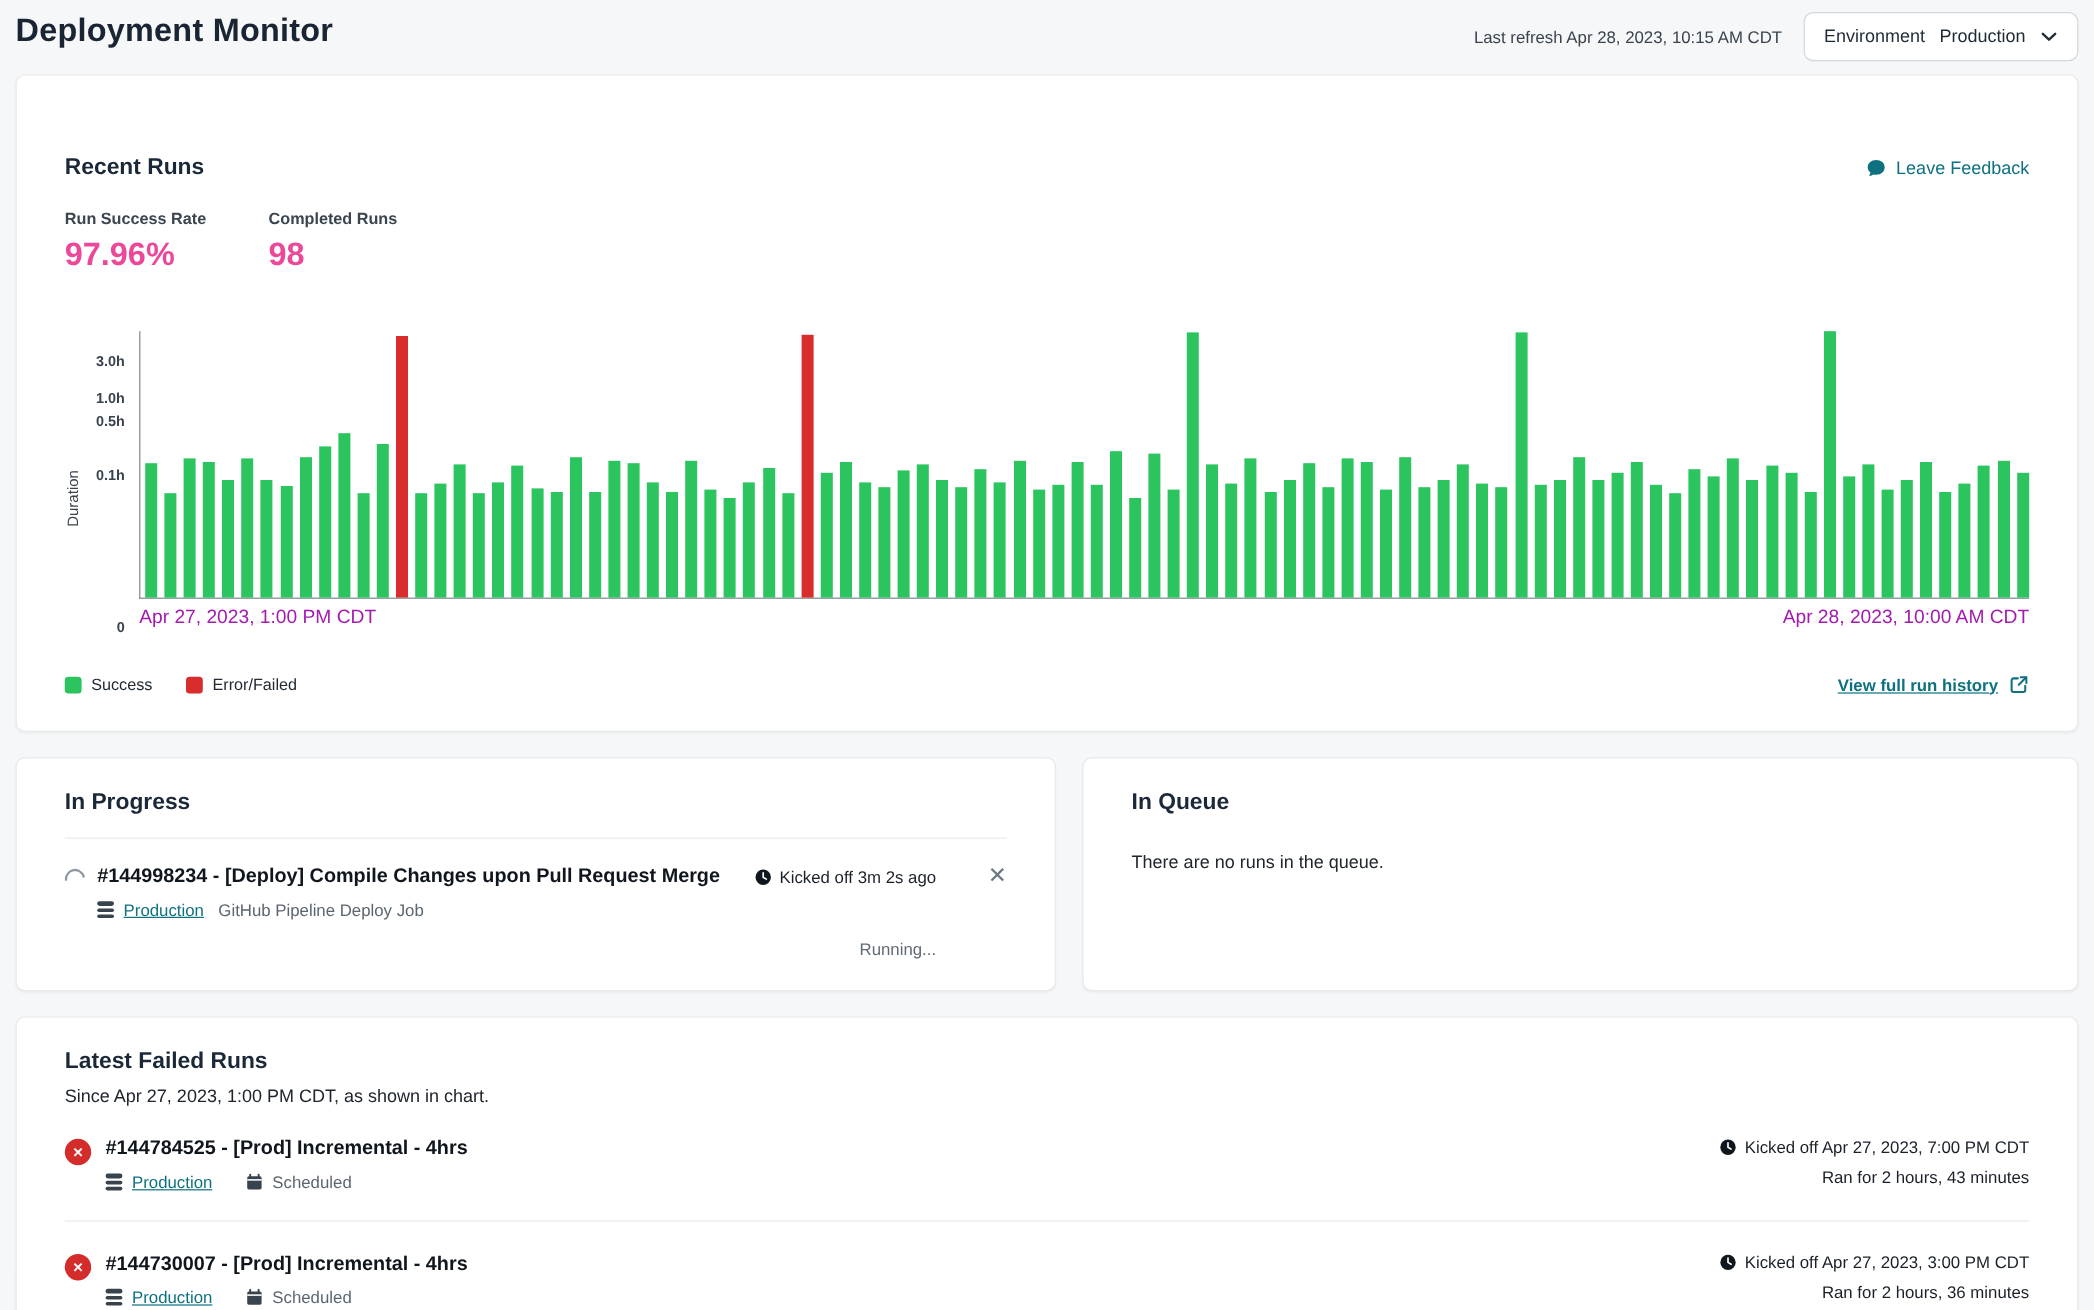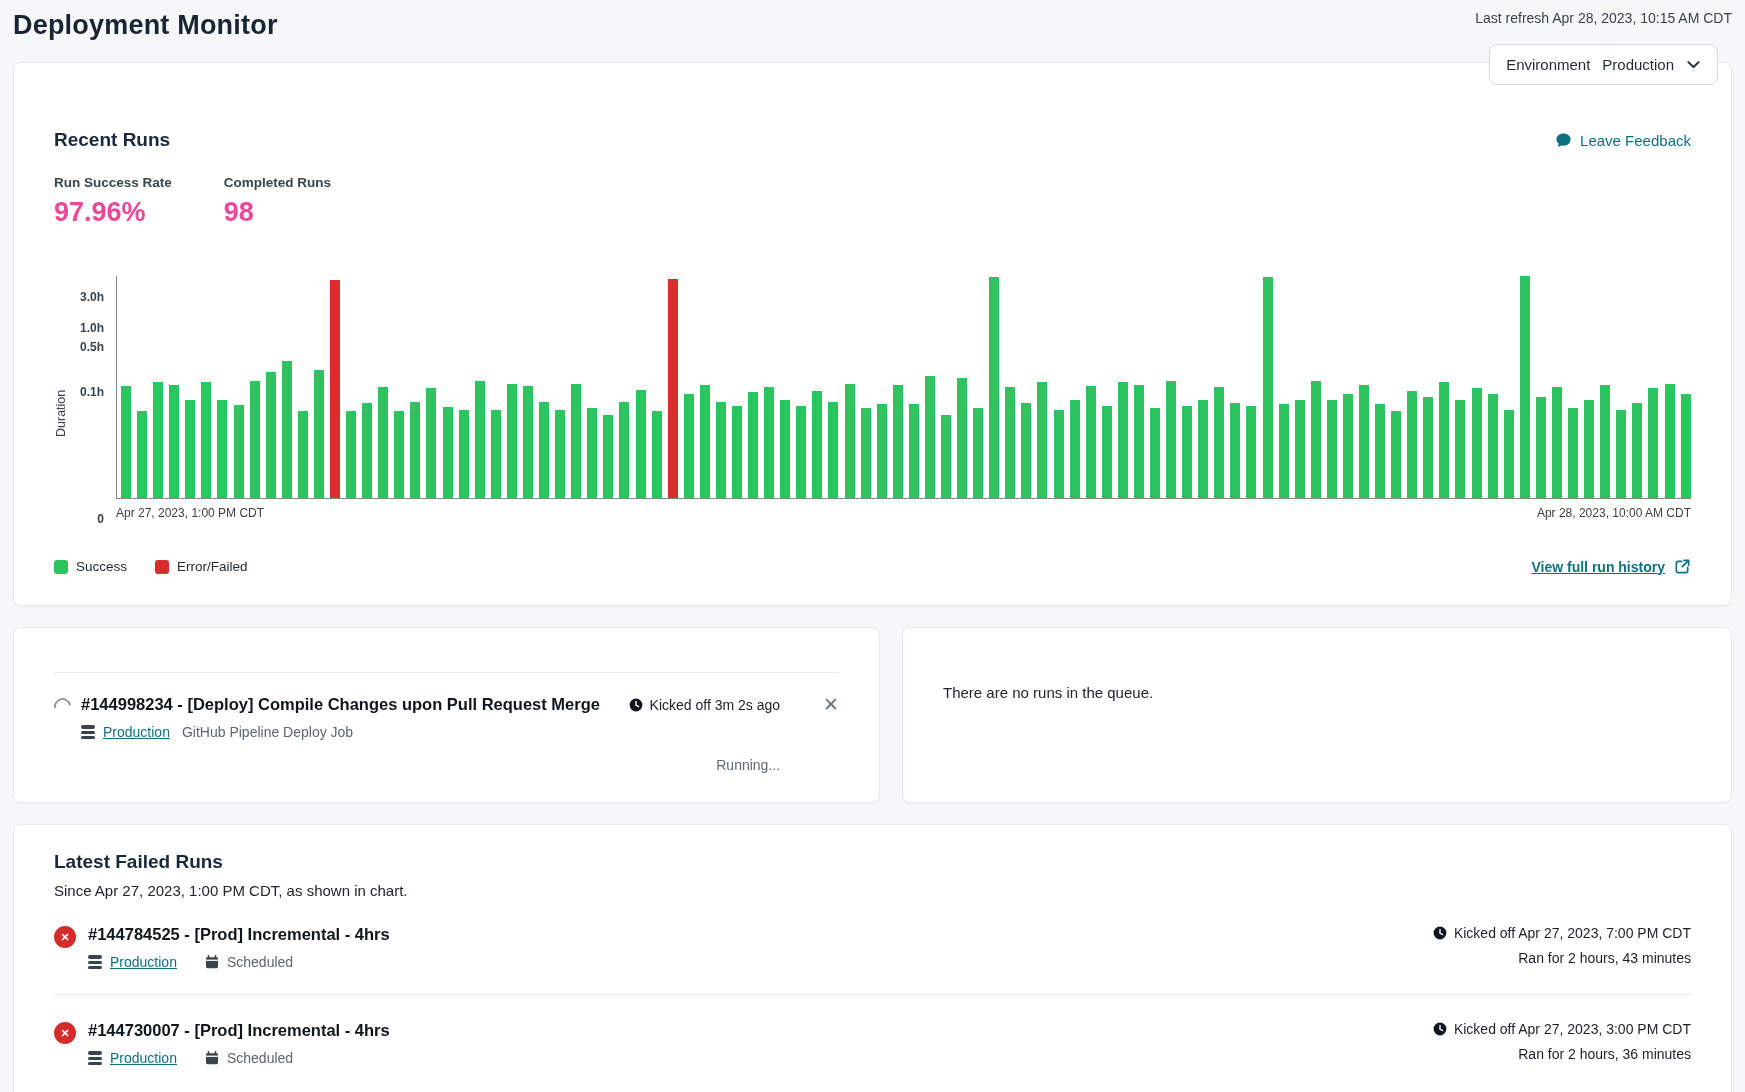--- a/index.html
+++ b/index.html
@@ -9,21 +9,21 @@
     font-family: "Liberation Sans", sans-serif;
     color: #1c2936;
   }
 
   
   .page-header {
     display: flex; align-items: flex-start; justify-content: space-between;
     padding: 10px 13px 8px 13px; height: 62px;
   }
   .page-title { font-size: 27px; font-weight: 700; color: #1a2534; letter-spacing: .2px; }
-  .header-right { display: flex; align-items: center; gap: 18px; flex-direction: column; }
+  .header-right { display: flex; align-items: center; gap: 18px; }
   .last-refresh { font-size: 14px; color: #39434e; }
   .env-button {
     display: flex; align-items: center; gap: 12px;
     background: #fff; border: 1px solid #d3d8dc; border-radius: 8px;
     padding: 11px 16px; font-size: 15px; color: #1f2a36; cursor: pointer;
   }
   .env-button .env-value { font-weight: 400; }
   .chevron-svg { width: 15px; height: 15px; display: block; }
 
   
@@ -61,21 +61,21 @@
     display: flex; align-items: flex-end; justify-content: space-between;
     padding-left: 4px;
   }
   .plot .bar { width: 10px; }
   .y-ticks span {
     position: absolute; left: -12px; transform: translateX(-100%);
     font-size: 12px; color: #39434e; font-weight: 700; white-space: nowrap;
   }
   .x-labels {
     display: flex; justify-content: space-between;
-    font-size: 12px; color: #404040; margin-top: 7px;
+    font-size: 16px; color: #a21caf; margin-top: 7px;
   }
 
   .legend-row { display: flex; align-items: center; justify-content: space-between; margin-top: 38px; }
   .legend-group { display: flex; align-items: center; gap: 28px; }
   .legend-item { display: flex; align-items: center; gap: 8px; font-size: 13.5px; color: #222b34; }
   .swatch { width: 14px; height: 14px; border-radius: 3px; }
   .view-history {
     display: flex; align-items: center; gap: 9px;
     color: #0e7180; font-size: 14px; font-weight: 700; cursor: pointer;
   }
@@ -304,20 +304,21 @@
             <path d="M10.5 2.5h5v5"></path>
             <path d="M15.2 2.8 8.8 9.2"></path>
           </svg>
       </div>
     </div>
   </div>
 </div>
 
 <div class="cards-row">
   <div class="card card-progress">
+    <div class="card-title">In Progress</div>
     <div class="divider progress-divider"></div>
     <div class="run-row">
       <div class="spinner"></div>
       <div class="run-main">
         <div class="run-title">#144998234 - [Deploy] Compile Changes upon Pull Request Merge</div>
         <div class="run-meta">
           <span class="meta-pair">
             <span class="db-icon">
                 <i></i>
                 <i></i>
@@ -337,20 +338,21 @@
           <span>Kicked off 3m 2s ago</span>
         </div>
         <span class="close-x">✕</span>
         <div class="running-text">Running...</div>
         <span></span>
       </div>
     </div>
   </div>
 
   <div class="card card-queue">
+    <div class="card-title">In Queue</div>
     <div class="queue-empty">There are no runs in the queue.</div>
   </div>
 </div>
 
 <div class="card card-failed">
   <div class="card-title">Latest Failed Runs</div>
   <div class="failed-subtitle">Since Apr 27, 2023, 1:00 PM CDT, as shown in chart.</div>
 
   <div class="failed-row">
     <div class="failed-badge">✕</div>

